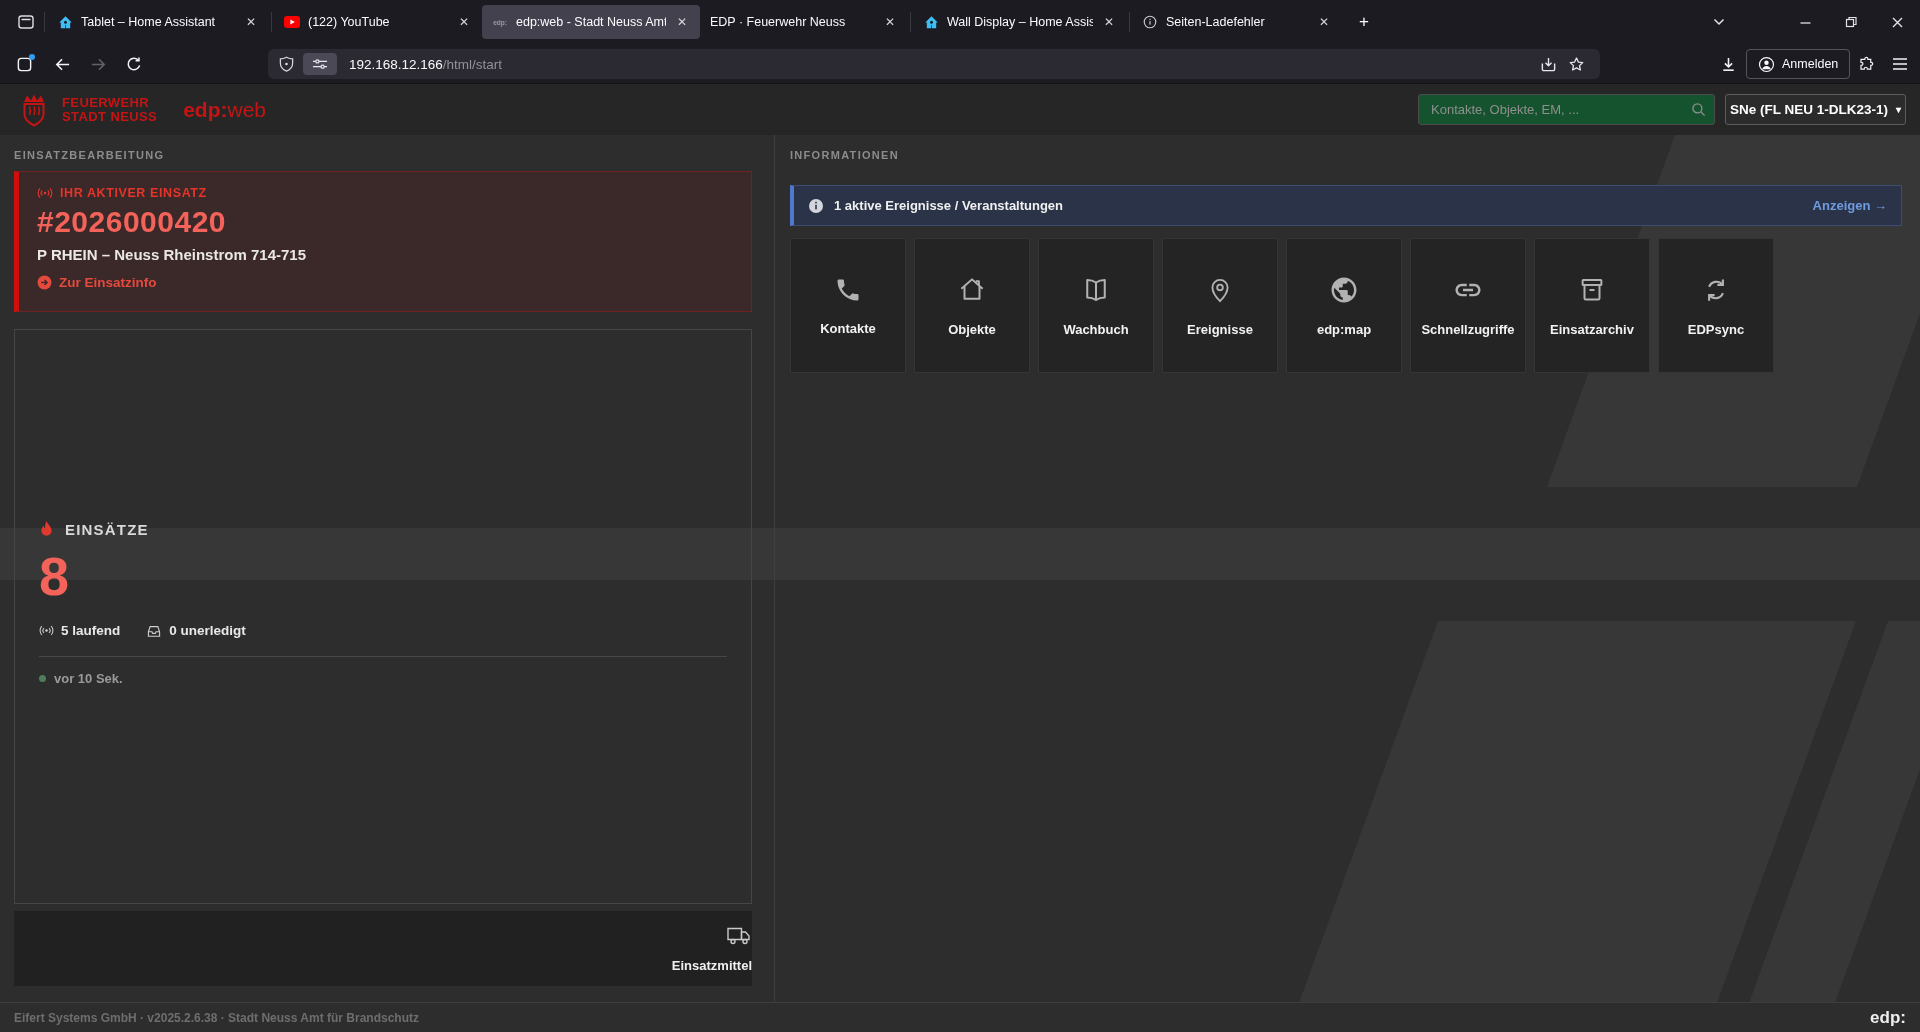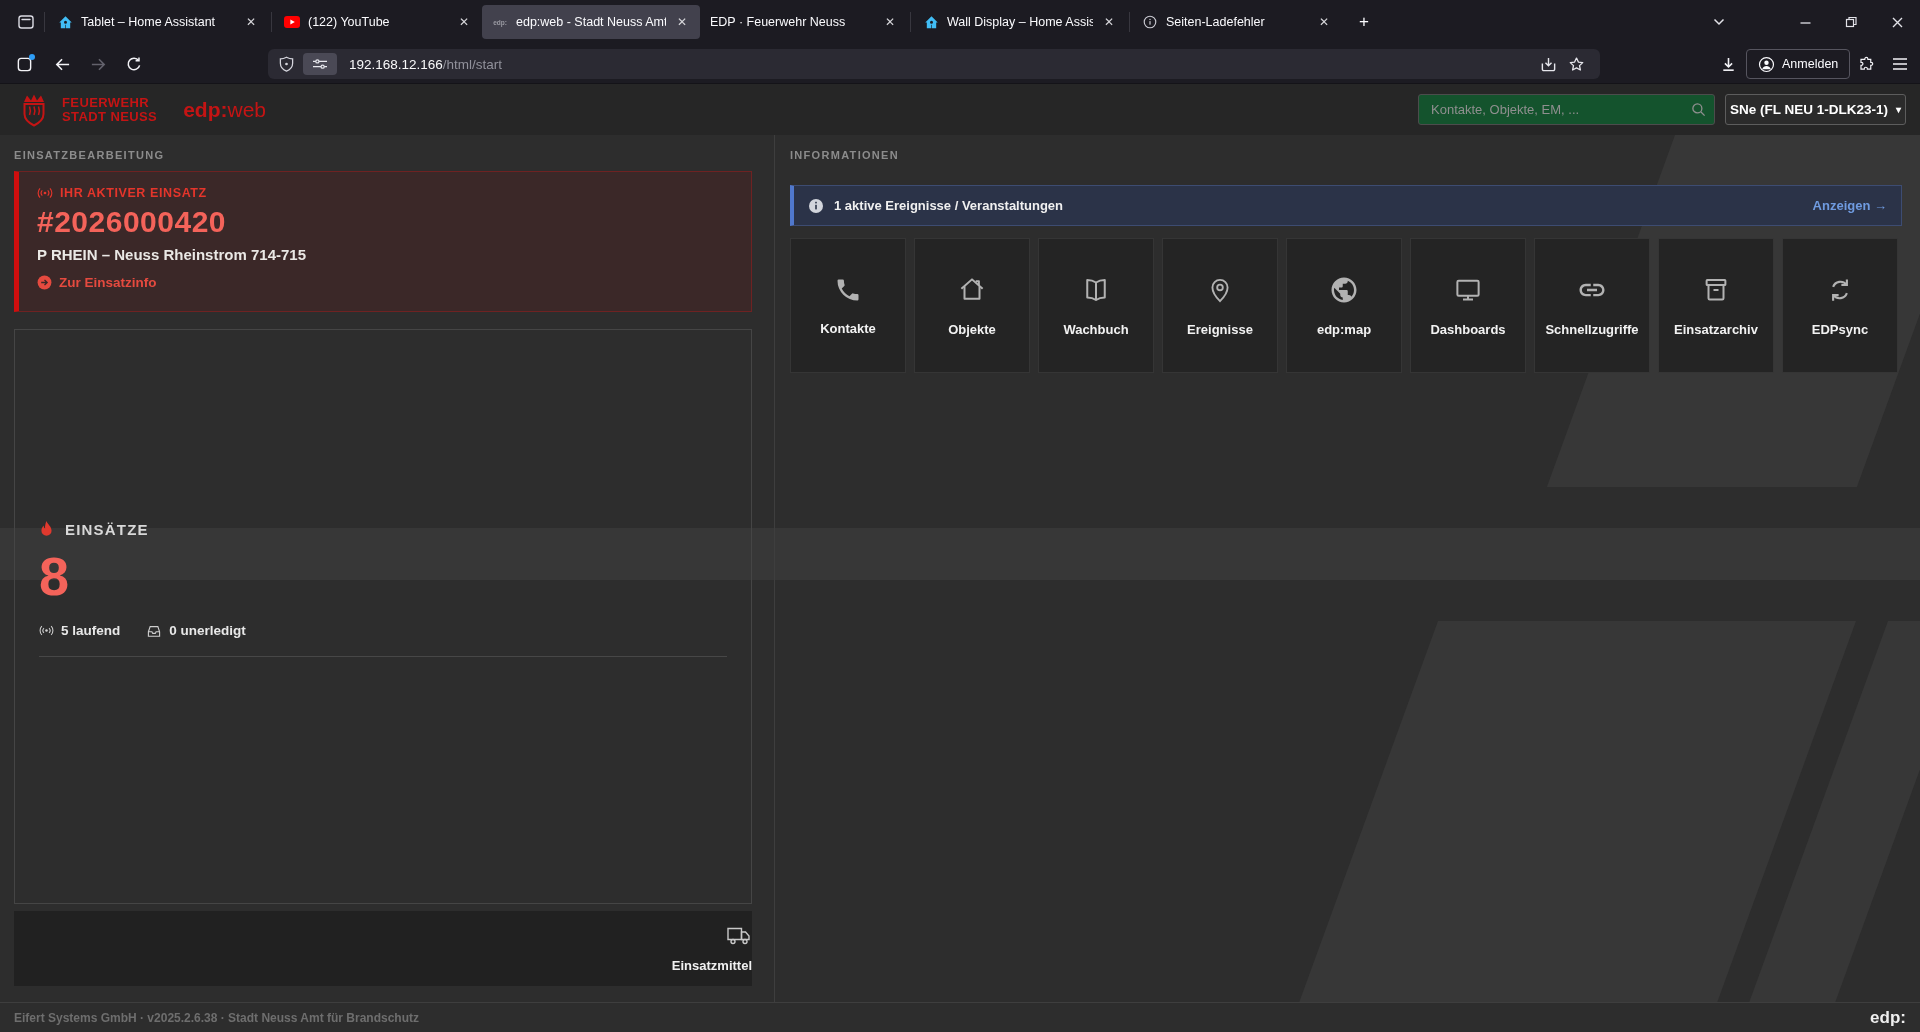--- a/index.html
+++ b/index.html
@@ -353,20 +353,24 @@
           <span>5 laufend</span>
         </span>
         <span class="sc-stat">
           <svg width="16" height="14" viewBox="0 0 20 17">
               <path d="M3 9.5 5.2 3h9.6L17 9.5V15H3zM3 9.5h4.4l1 2h3.2l1-2H17" fill="none" stroke="#cfcfcf" stroke-width="1.4"></path>
             </svg>
           <span>0 unerledigt</span>
         </span>
       </div>
       <div class="sc-div"></div>
+      <div class="sc-updated">
+        <span class="green-dot"></span>
+        <span>vor 10 Sek.</span>
+      </div>
     </div>
 
     <div class="em-tile">
       <svg width="26" height="22" viewBox="0 0 26 22">
           <g fill="none" stroke="#c9c9c9" stroke-width="1.4">
             <path d="M2 4.5h13.5v11H2z"></path>
             <path d="M15.5 8h4l3.5 4v3.5h-7.5z"></path>
             <circle cx="7" cy="17.5" r="2"></circle>
             <circle cx="19" cy="17.5" r="2"></circle>
           </g>
@@ -422,29 +426,20 @@
         <span class="lbl">Ereignisse</span>
       </div>
       <div class="tile">
         <svg class="tico" width="30" height="30" viewBox="0 0 24 24">
             <path d="M12 2C6.48 2 2 6.48 2 12s4.48 10 10 10 10-4.48 10-10S17.52 2 12 2zM11 19.93c-3.95-.49-7-3.85-7-7.93 0-.62.08-1.21.21-1.79L9 15v1c0 1.1.9 2 2 2v1.93zm6.9-2.54c-.26-.81-1-1.39-1.9-1.39h-1v-3c0-.55-.45-1-1-1H8v-2h2c.55 0 1-.45 1-1V7h2c1.1 0 2-.9 2-2v-.41c2.93 1.19 5 4.06 5 7.41 0 2.08-.8 3.97-2.1 5.39z" fill="currentColor"></path>
           </svg>
         <span class="lbl">edp:map</span>
       </div>
       <div class="tile">
         <svg class="tico" width="30" height="30" viewBox="0 0 24 24">
-            <g fill="none" stroke="currentColor" stroke-width="1.6">
-              <rect x="3.5" y="4.5" width="17" height="12" rx="1"></rect>
-              <path d="M12 16.5v3M8 19.5h8"></path>
-            </g>
-          </svg>
-        <span class="lbl">Dashboards</span>
-      </div>
-      <div class="tile">
-        <svg class="tico" width="30" height="30" viewBox="0 0 24 24">
             <path d="M3.9 12c0-1.71 1.39-3.1 3.1-3.1h4V7H7c-2.76 0-5 2.24-5 5s2.24 5 5 5h4v-1.9H7c-1.71 0-3.1-1.39-3.1-3.1zM8 13h8v-2H8v2zm9-6h-4v1.9h4c1.71 0 3.1 1.39 3.1 3.1s-1.39 3.1-3.1 3.1h-4V17h4c2.76 0 5-2.24 5-5s-2.24-5-5-5z" fill="currentColor"></path>
           </svg>
         <span class="lbl">Schnellzugriffe</span>
       </div>
       <div class="tile">
         <svg class="tico" width="30" height="30" viewBox="0 0 24 24">
             <g fill="none" stroke="currentColor" stroke-width="1.6">
               <rect x="4.5" y="4" width="15" height="4" rx="0.5"></rect>
               <path d="M6 8v10.5a1 1 0 0 0 1 1h10a1 1 0 0 0 1-1V8"></path>
               <path d="M10 12h4"></path>

